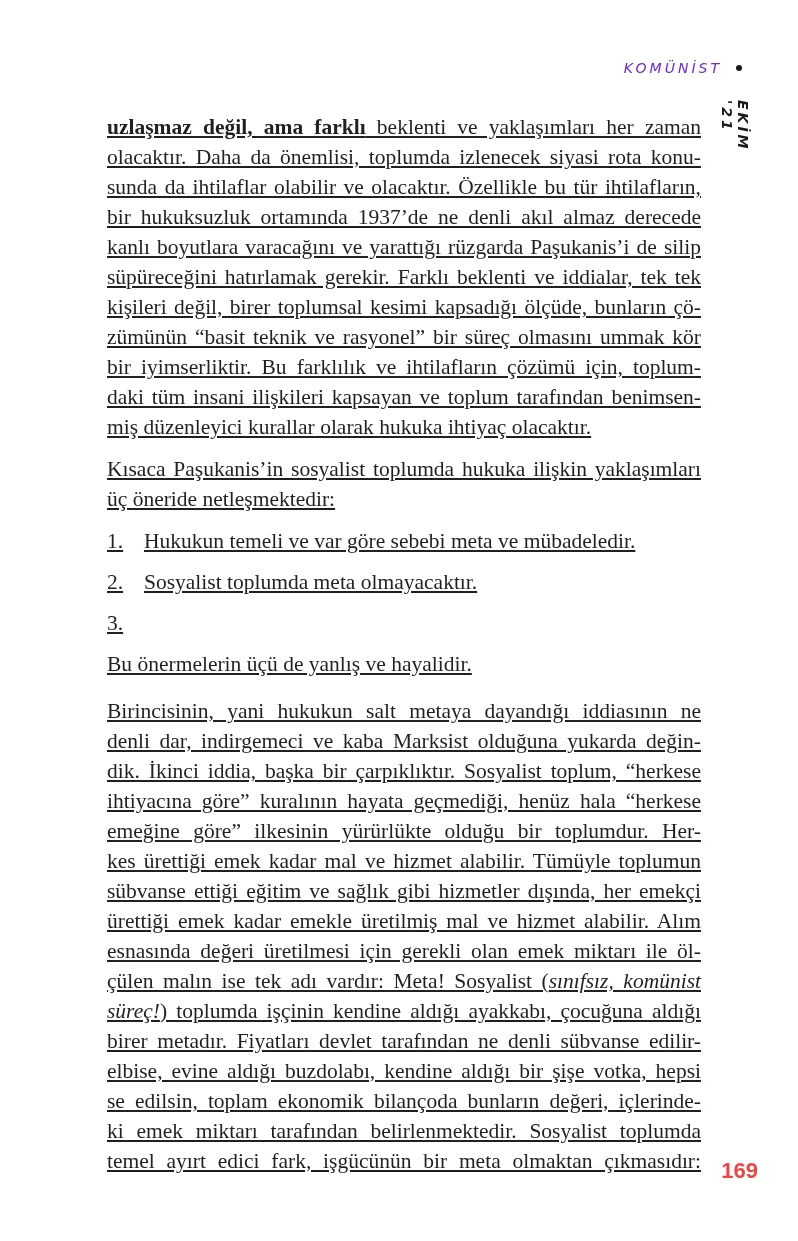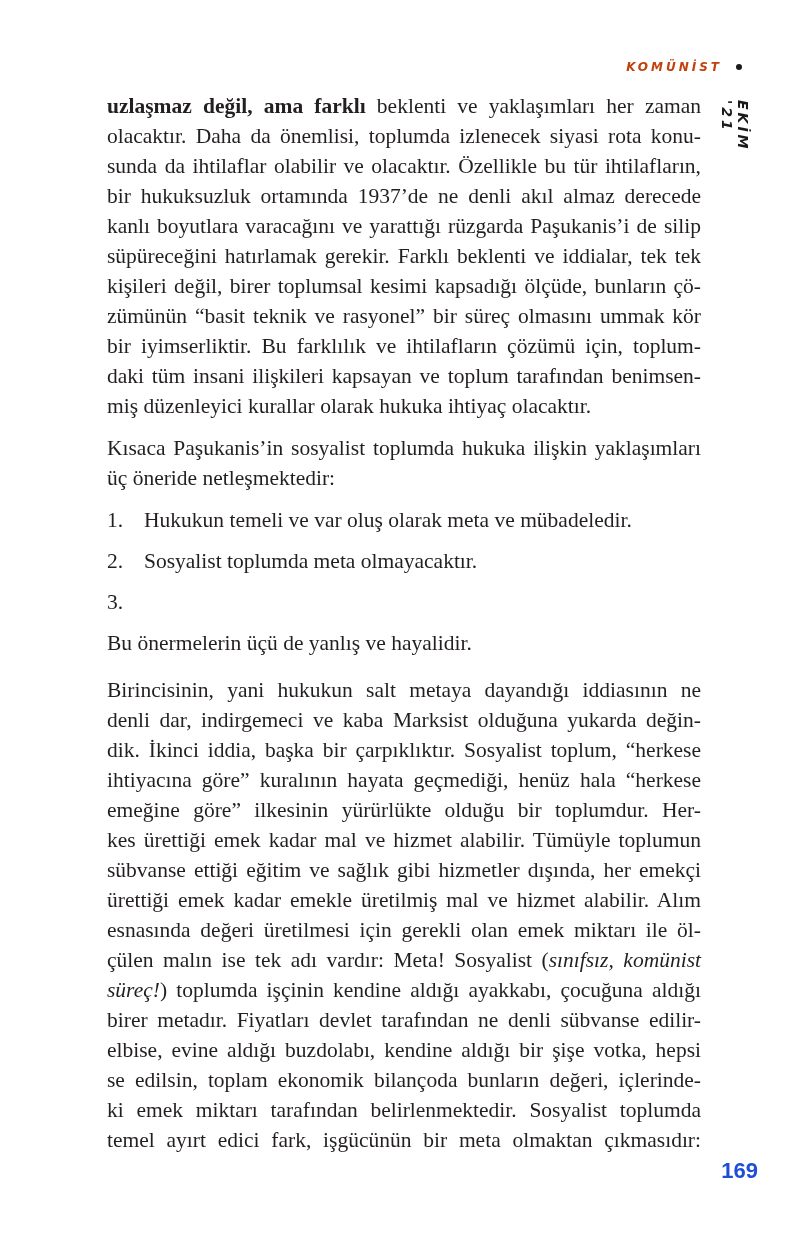--- a/index.html
+++ b/index.html
@@ -2,45 +2,45 @@
 <html><head>
 <meta charset="utf-8">
 <style>
   html, body { margin: 0; padding: 0; }
   body {
     width: 798px; height: 1241px; background: #ffffff; position: relative; overflow: hidden;
     font-family: "Liberation Serif", "DejaVu Serif", serif; color: #231f20;
   }
   .header {
     position: absolute; top: 60px; right: 56px; display: flex; align-items: center;
-    font-family: "DejaVu Sans", sans-serif; font-weight: bold; font-style: italic;
-    font-size: 12px; letter-spacing: 3px; color: #c2410c;
+    font-family: "DejaVu Sans", sans-serif; font-weight: normal; font-style: italic;
+    font-size: 14px; letter-spacing: 3px; color: #6d28d9;
   }
   .header .bullet { display: inline-block; width: 6px; height: 6px; border-radius: 50%; background: #1a1a1a; margin-left: 14px; }
   .side {
     position: absolute; top: 100px; left: 729px; width: 22px; height: 80px;
     font-family: "DejaVu Sans", sans-serif; font-weight: bold; font-style: italic;
     font-size: 14px; letter-spacing: 3px; color: #1a1a1a;
     writing-mode: vertical-rl; text-orientation: mixed;
   }
-  .content { position: absolute; left: 107px; top: 91px; width: 594px; }
+  .content { position: absolute; left: 107px; top: 112px; width: 594px; text-decoration: underline; }
   .line {
     display: block; font-size: 21.5px; line-height: 30px; height: 30px; white-space: nowrap;
     text-align: justify; text-align-last: justify;
   }
   .line.last { text-align-last: left; }
   .para-gap { height: 12px; }
   .list-item { display: flex; font-size: 21.5px; line-height: 30px; height: 30px; white-space: nowrap; }
   .list-item .num { width: 37px; }
   .list-gap { height: 11px; }
   b { font-weight: bold; }
   i { font-style: italic; }
   .page-number {
     position: absolute; top: 1158px; right: 40px;
-    font-family: "Liberation Sans", sans-serif; font-weight: bold; font-size: 22px; color: #1d4ed8;
+    font-family: "Liberation Sans", sans-serif; font-weight: bold; font-size: 22px; color: #ef4444;
   }
 </style>
 </head>
 <body>
 
 <div class="header">
   <span>KOMÜNİST</span>
   <span class="bullet"></span>
 </div>
 <div class="side">EKİM '21</div>
@@ -61,21 +61,21 @@
   </div>
   <div class="para-gap"></div>
   <div>
     <span class="line">Kısaca Paşukanis’in sosyalist toplumda hukuka ilişkin yaklaşımları</span>
     <span class="line last">üç öneride netleşmektedir:</span>
   </div>
   <div class="para-gap"></div>
   <div>
     <div class="list-item">
       <span class="num">1.</span>
-      <span>Hukukun temeli ve var oluş olarak meta ve mübadeledir.</span>
+      <span>Hukukun temeli ve var göre sebebi meta ve mübadeledir.</span>
     </div>
     <div class="list-gap"></div>
     <div class="list-item">
       <span class="num">2.</span>
       <span>Sosyalist toplumda meta olmayacaktır.</span>
     </div>
     <div class="list-gap"></div>
     <div class="list-item">
       <span class="num">3.</span>
     </div>

